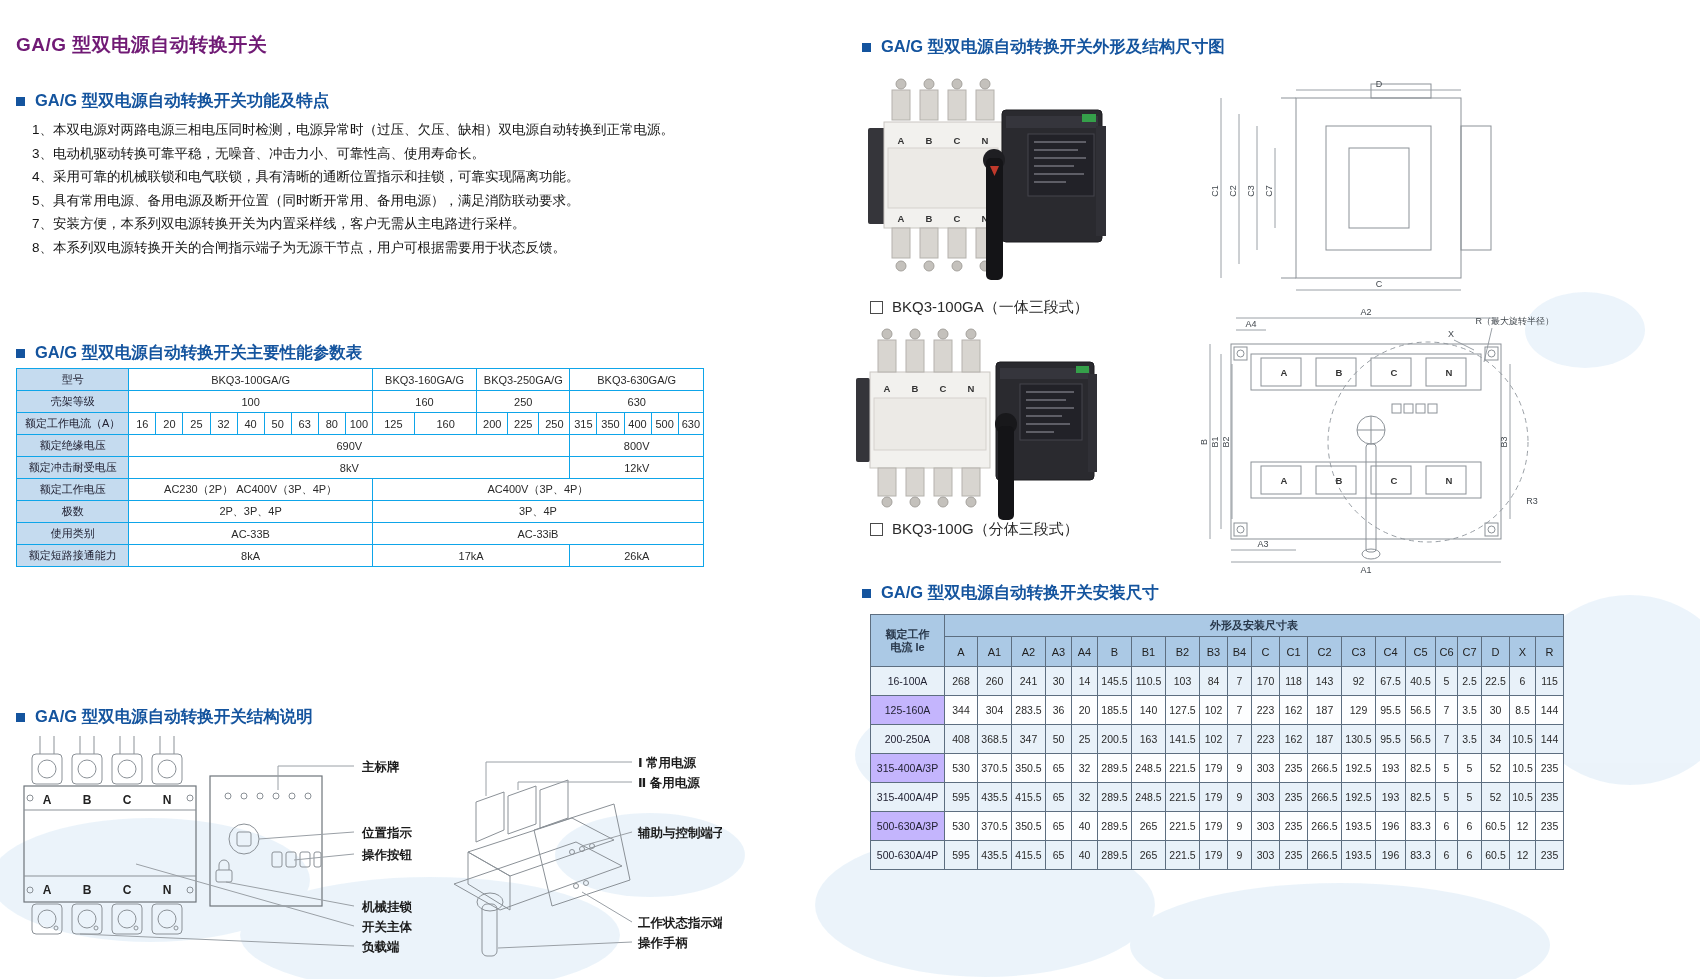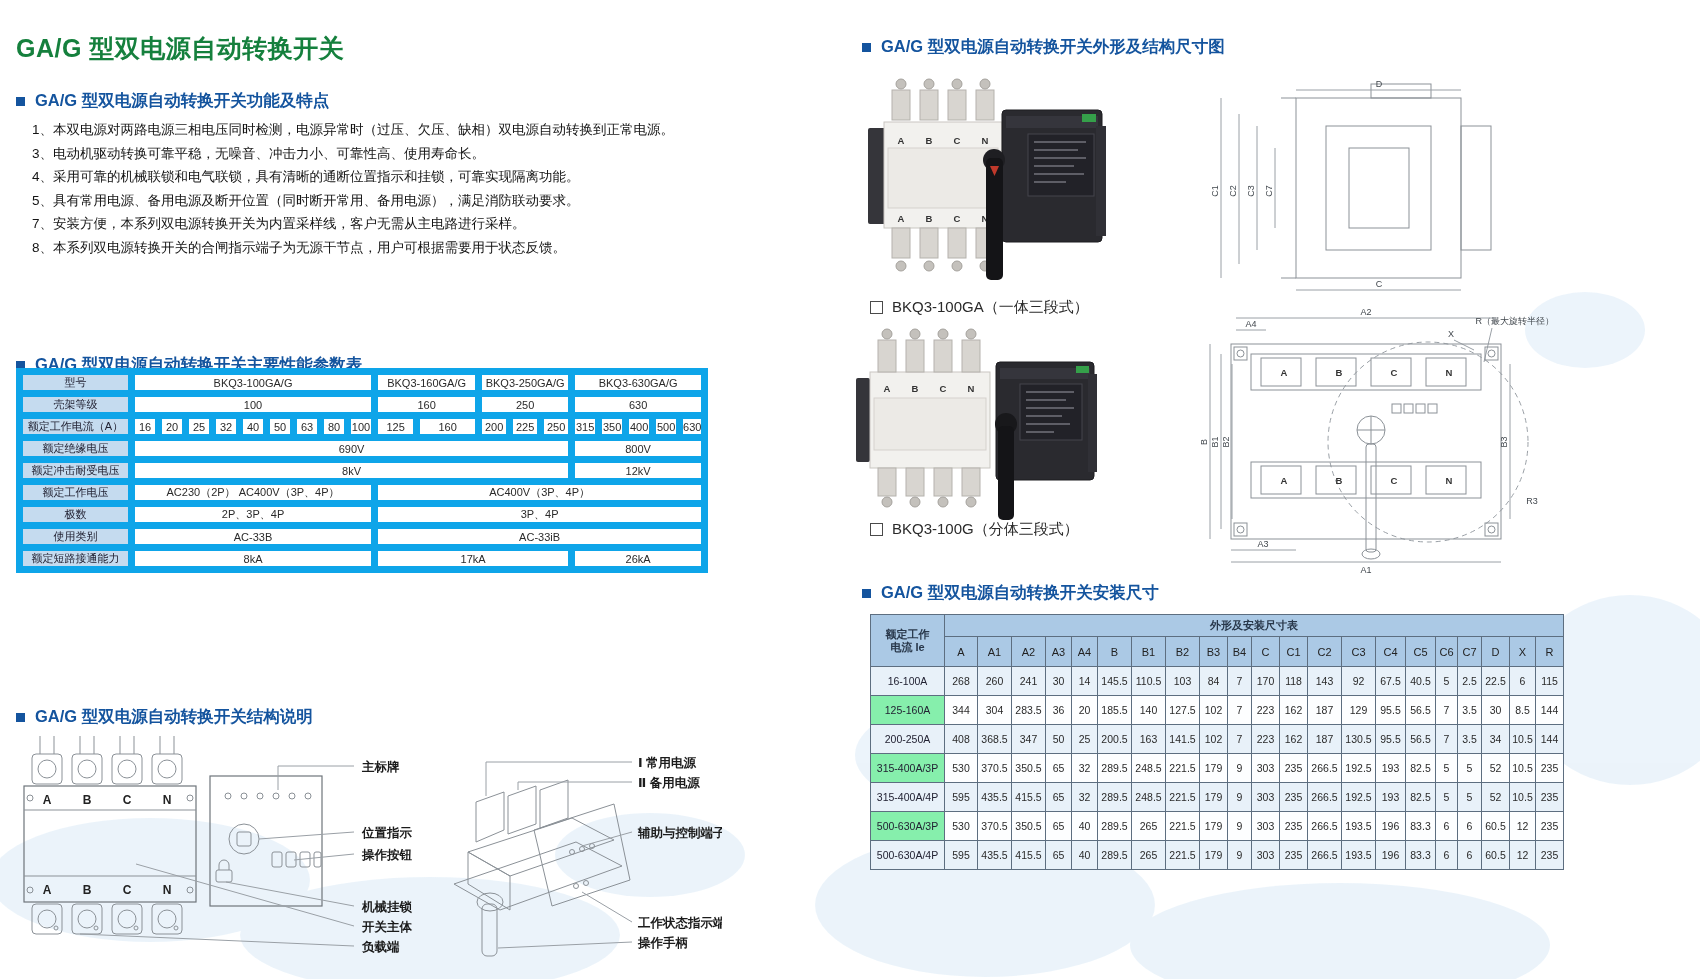--- a/index.html
+++ b/index.html
@@ -4,38 +4,38 @@
 <style>
 *{margin:0;padding:0;box-sizing:border-box}
 html,body{width:1700px;height:979px}
 body{position:relative;background:#ffffff;overflow:hidden;color:#1c1c1c;
      font-family:"Liberation Sans","DejaVu Sans",sans-serif}
 .watermark{position:absolute;left:0;top:0;z-index:0;pointer-events:none}
 .col{position:absolute;z-index:1}
 #left-col{left:16px;top:26px;width:706px;height:953px}
 #right-col{left:856px;top:26px;width:700px;height:953px}
 .abs{position:absolute}
-.page-title{color:#15803d;font-size:25px;font-weight:bold;letter-spacing:.5px}
+.page-title{color:#701a75;font-size:19px;font-weight:bold;letter-spacing:.5px}
 .sec-head{display:flex;align-items:center;gap:10px;color:#14549e;font-size:16.5px;font-weight:bold;white-space:nowrap}
 .sq{width:9px;height:9px;background:#14549e;flex:0 0 auto}
 .feature-item{font-size:13.5px;line-height:23.5px;color:#141414;white-space:nowrap}
 
 .ptable{border-collapse:collapse;table-layout:fixed;width:688px;font-size:11px;background:#fff}
-.ptable td{border:7px solid #0ea5e9;height:22px;text-align:center;vertical-align:middle;
+.ptable td{border:1px solid #0ea5e9;height:22px;text-align:center;vertical-align:middle;
            background:#fff;overflow:hidden;white-space:nowrap;color:#2a2a2a}
 .ptable td.plabel{background:#c5dbef;color:#223}
 
 .itable{border-collapse:collapse;table-layout:fixed;width:692px;font-size:10.5px}
 .itable th,.itable td{border:1px solid #5d6e80;text-align:center;vertical-align:middle;overflow:hidden;white-space:nowrap}
 .itable thead tr.h1 th{height:22px;background:#abc9e5;font-weight:bold;color:#28374a;font-size:11px}
 .itable thead tr.h2 th{height:30px;background:#abc9e5;font-weight:normal;color:#222;font-size:11px}
 .itable thead th.corner{background:#abc9e5;font-size:10.5px;line-height:13px}
 .itable tbody td{height:29px;background:#fdfeff;color:#2a2a2a}
 .itable tbody tr:nth-child(odd) td{background:#e8f1f9}
-.itable tbody td.ilabel{background:#86efac;color:#223}
+.itable tbody td.ilabel{background:#c4b5fd;color:#223}
 
 .caption{display:flex;align-items:center;gap:9px;font-size:15px;color:#2a2a2a;white-space:nowrap}
 .capsq{width:13px;height:13px;border:1.5px solid #4a4a4a;background:#fff;flex:0 0 auto}
 
 .ln{stroke:#8b9197;fill:none;stroke-width:1}
 .lnb{stroke:#6e757b;fill:none;stroke-width:1.2}
 .cal{stroke:#9aa0a6;stroke-width:1;fill:none}
 .lbl{font-size:12.5px;font-weight:bold;fill:#1b1b1b}
 .dim{font-size:9px;fill:#41474d}
 .phz{font-size:12px;font-weight:bold;fill:#222}
@@ -70,21 +70,21 @@
 
   <div class="abs" style="left:16px;top:92px">
       <div class="feature-item">1、本双电源对两路电源三相电压同时检测，电源异常时（过压、欠压、缺相）双电源自动转换到正常电源。</div>
       <div class="feature-item">3、电动机驱动转换可靠平稳，无噪音、冲击力小、可靠性高、使用寿命长。</div>
       <div class="feature-item">4、采用可靠的机械联锁和电气联锁，具有清晰的通断位置指示和挂锁，可靠实现隔离功能。</div>
       <div class="feature-item">5、具有常用电源、备用电源及断开位置（同时断开常用、备用电源），满足消防联动要求。</div>
       <div class="feature-item">7、安装方便，本系列双电源转换开关为内置采样线，客户无需从主电路进行采样。</div>
       <div class="feature-item">8、本系列双电源转换开关的合闸指示端子为无源干节点，用户可根据需要用于状态反馈。</div>
     </div>
 
-  <div class="sec-head abs" style="left:0;top:328px">
+  <div class="sec-head abs" style="left:0;top:316px">
     <span class="sq"></span>
     <span>GA/G 型双电源自动转换开关主要性能参数表</span>
   </div>
 
   <table class="ptable abs" style="left:0;top:342px">
     <colgroup>
       <col style="width:112px">
       <col style="width:27px">
         <col style="width:27px">
         <col style="width:27px">

